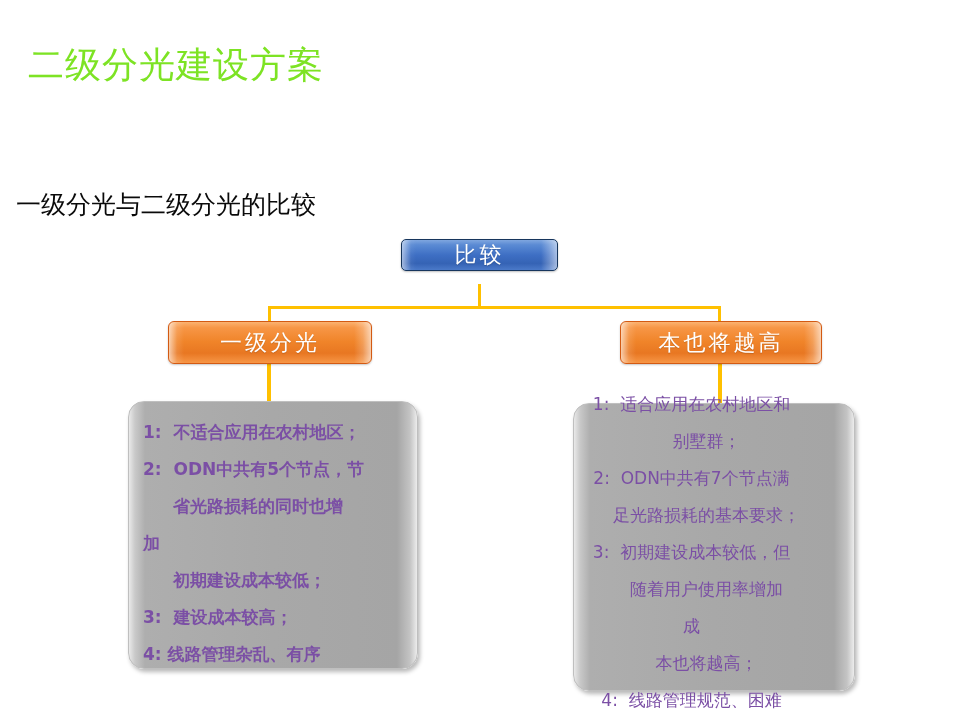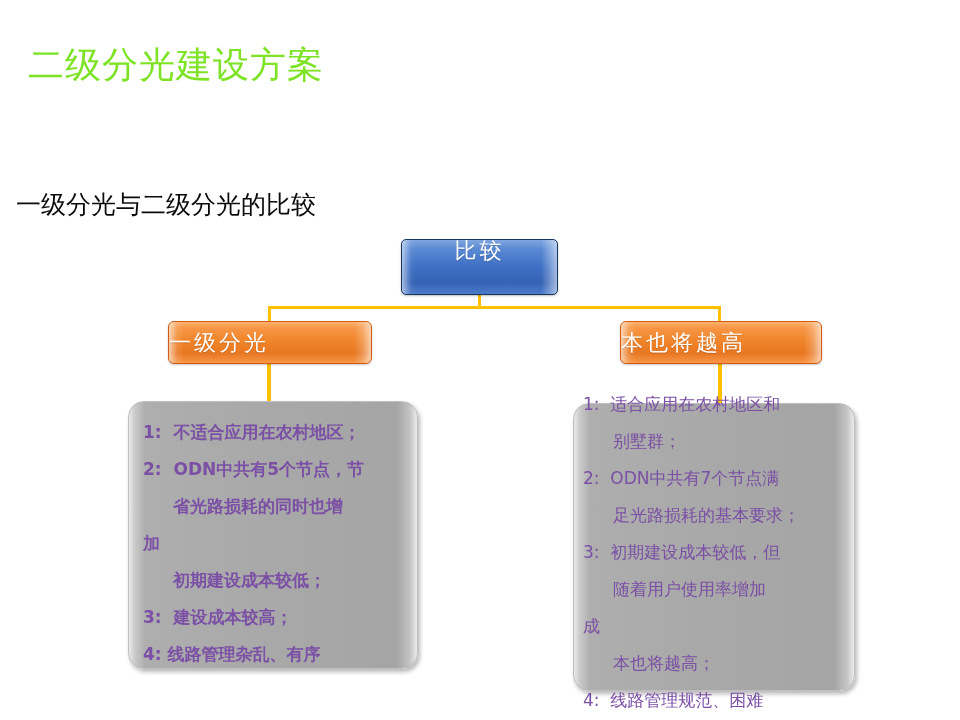--- a/index.html
+++ b/index.html
@@ -60,39 +60,40 @@
   .conn-drop-right { left: 718px; top: 288px;  width: 3px;   height: 17px; }
   .conn-left-lower { left: 267px; top: 346px;  width: 4px;   height: 38px; }
   .conn-right-lower{ left: 718px; top: 344px;  width: 4px;   height: 42px; }
 
   
   .node-blue {
     position: absolute;
     left: 401px;
     top: 221px;
     width: 157px;
-    height: 56px;
+    height: 32px;
     border-radius: 5px;
     border: 1.6px solid #17365D;
     box-sizing: border-box;
     background:
       linear-gradient(to right,
         rgba(255,255,255,0.55) 0px,
         rgba(255,255,255,0.05) 9px,
         rgba(255,255,255,0.0) 14px,
         rgba(255,255,255,0.0) calc(100% - 16px),
         rgba(255,255,255,0.25) calc(100% - 8px),
         rgba(255,255,255,0.55) 100%),
       linear-gradient(to bottom,
         #7FA6DF 0%,
         #5B8BD4 16%,
         #3E6FC4 50%,
         #3563B5 78%,
         #4B7AC9 100%);
     display: flex;
+    align-items: center;
     justify-content: center;
     box-shadow: 0 1px 2px rgba(0,0,0,0.25);
   }
   .node-blue .node-label {
     color: #ffffff;
     font-size: 22px;
     letter-spacing: 3px;
     line-height: 1;
     text-shadow: 0 1px 1px rgba(0,0,0,0.18);
   }
@@ -114,20 +115,21 @@
         rgba(255,255,255,0.22) calc(100% - 8px),
         rgba(255,255,255,0.62) 100%),
       linear-gradient(to bottom,
         #FBB270 0%,
         #F79646 14%,
         #F08429 48%,
         #E87722 76%,
         #F79646 100%);
     display: flex;
     align-items: center;
+    justify-content: center;
     box-shadow: 0 1px 2px rgba(0,0,0,0.22);
   }
   .node-orange.left  { left: 168px; width: 204px; }
   .node-orange.right { left: 620px; width: 202px; }
   .node-orange .node-label {
     color: #ffffff;
     font-size: 22px;
     letter-spacing: 3px;
     line-height: 1;
     text-shadow: 0 1px 1px rgba(0,0,0,0.16);
@@ -156,21 +158,21 @@
 
   
   .panel-text {
     position: absolute;
     color: #7B4FA5;
     font-size: 17px;
     line-height: 37px;
     white-space: pre;
   }
   .panel-text.left  { left: 143px; top: 396px; font-weight: bold; }
-  .panel-text.right { left: 583px; top: 368px; }
+  .panel-text.right { left: 583px; top: 368px; text-align: center; }
   .panel-text .tline { display: block; }
   .panel-text .tline.indent { padding-left: 30px; }
 </style>
 </head>
 <body>
 
 <div class="slide">
 
   <div class="slide-title">二级分光建设方案</div>
 

